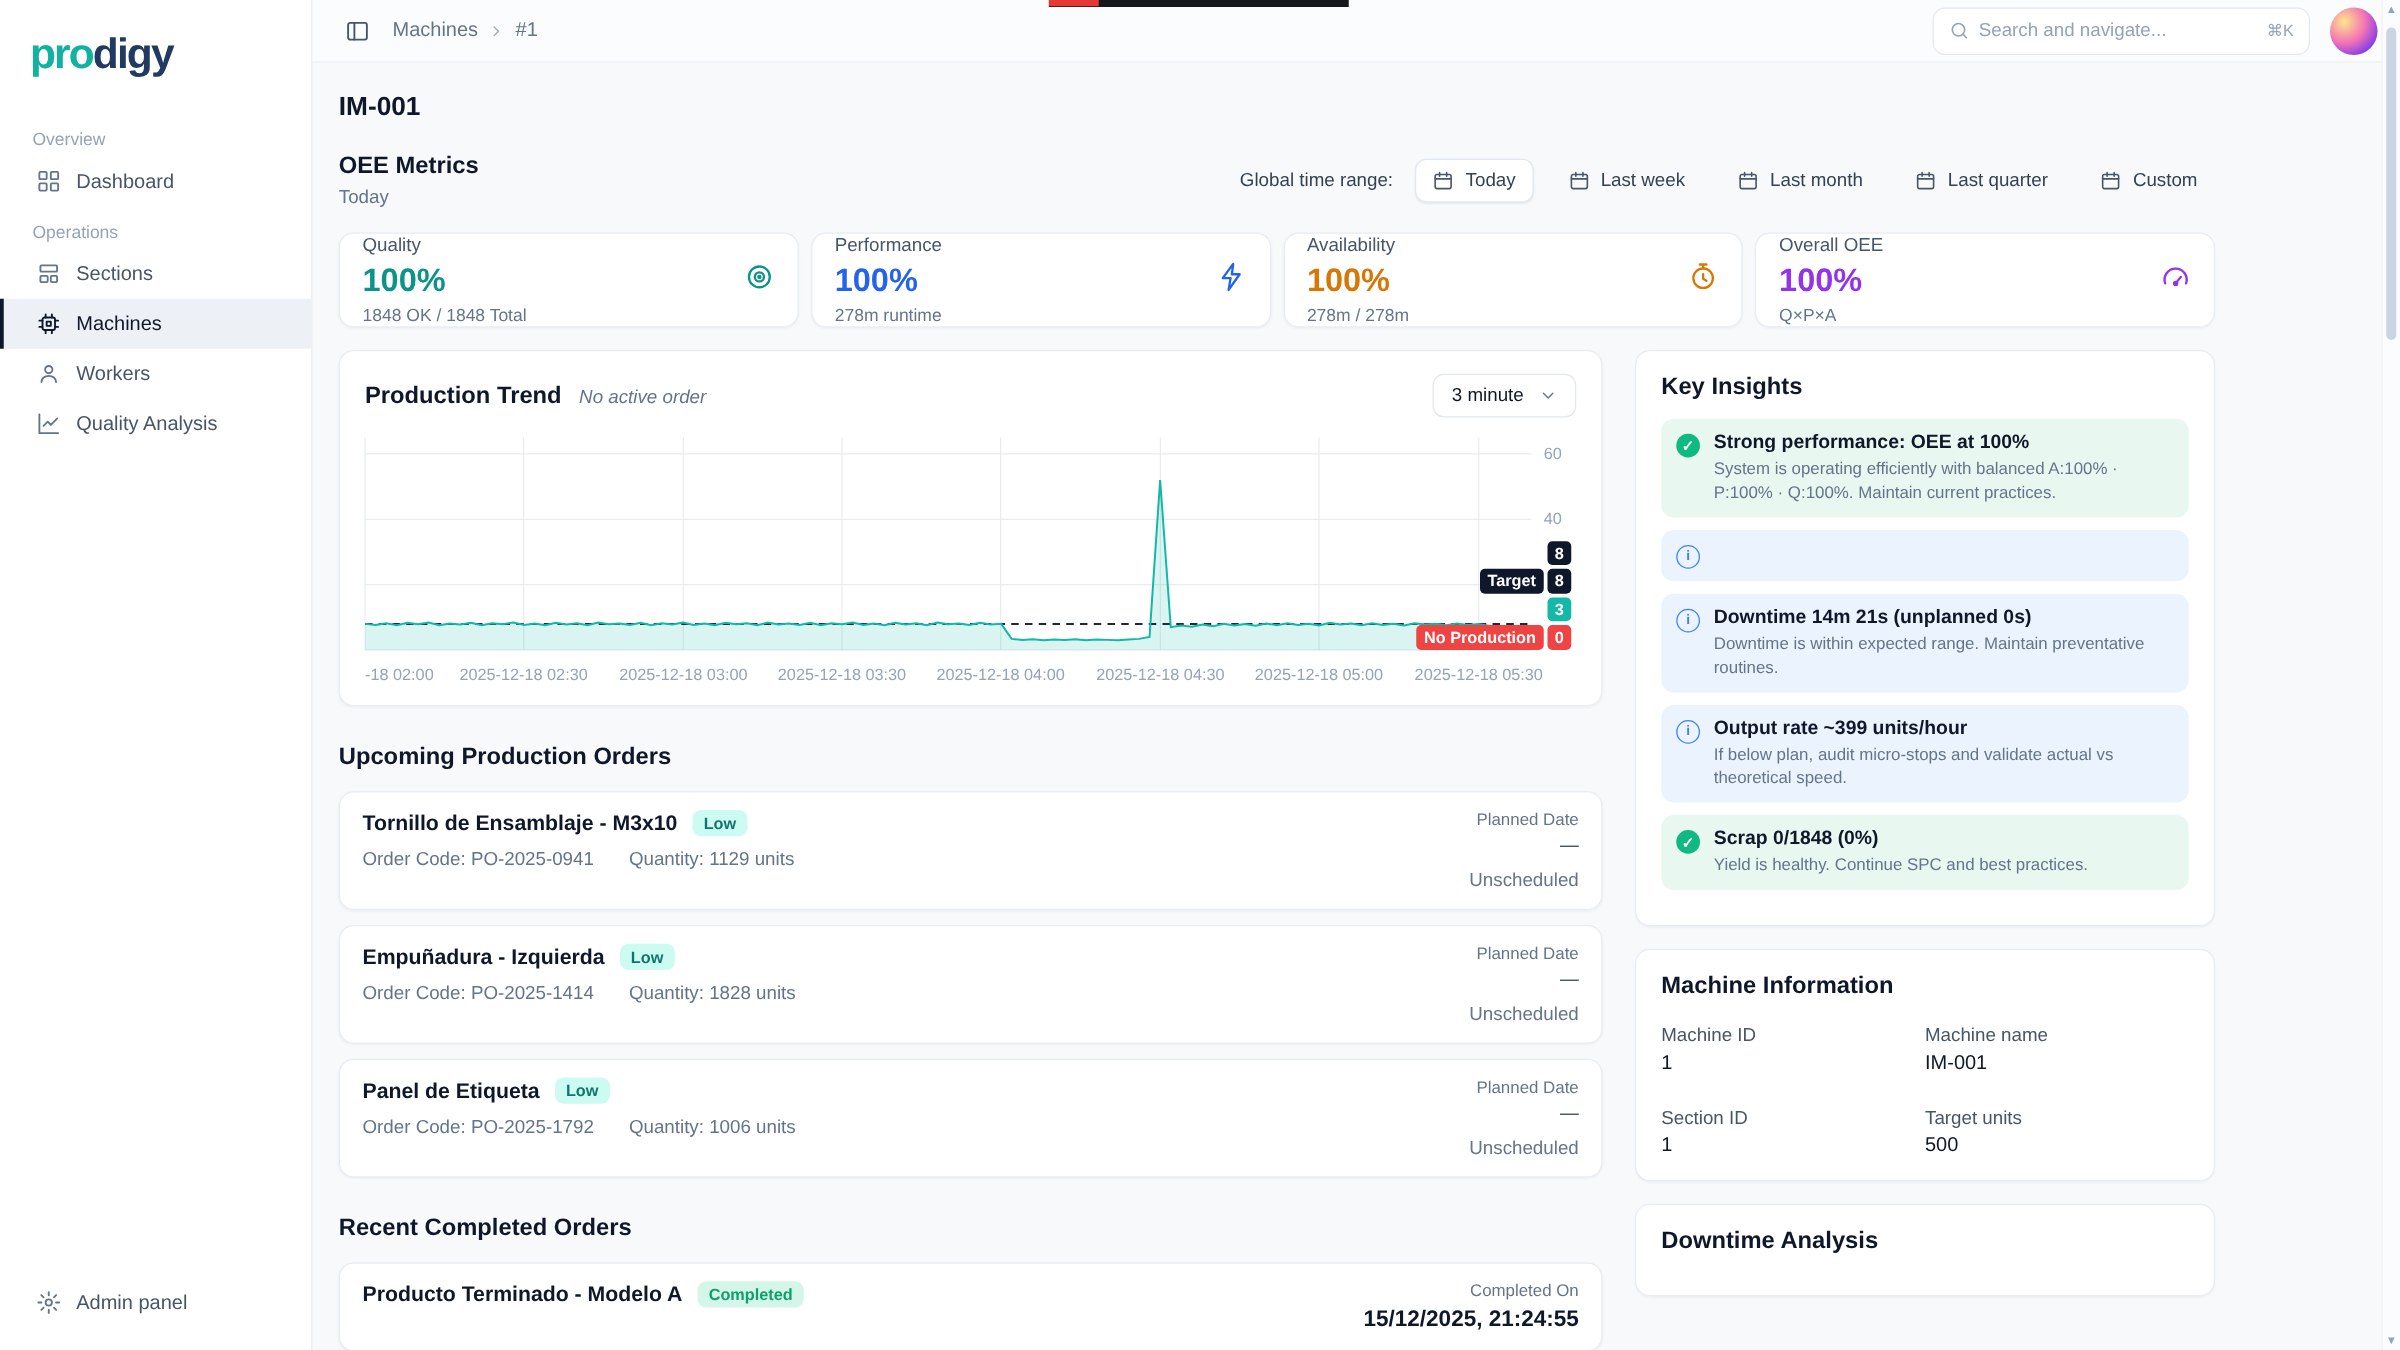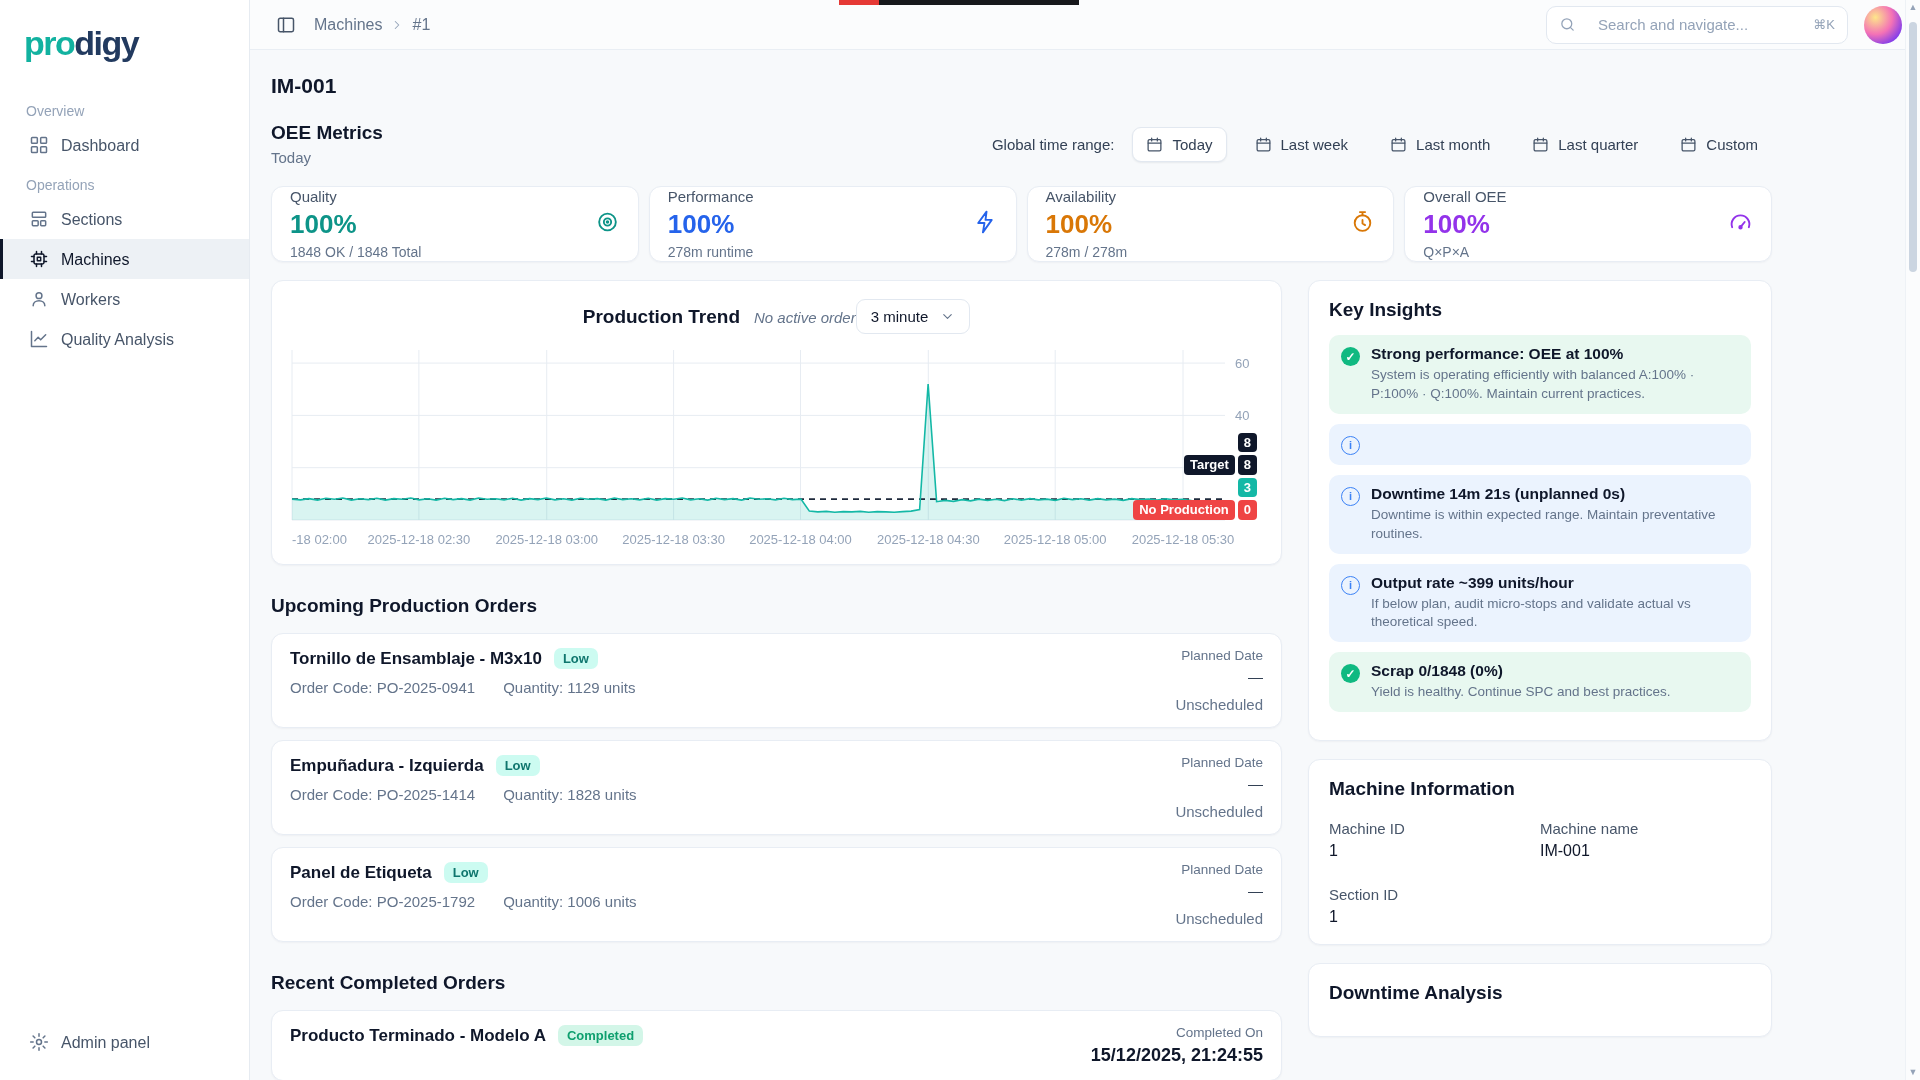--- a/index.html
+++ b/index.html
@@ -21,21 +21,21 @@
 .sidebar-footer{margin-top:auto}
 
 .main{flex:1;display:flex;flex-direction:column;min-width:0}
 .topbar{height:50px;display:flex;align-items:center;gap:18px;padding:0 18px 0 26px;background:#fbfcfd;border-bottom:1px solid #e9eef4;flex-shrink:0}
 .panel-toggle{background:none;border:0;cursor:pointer;color:#475569;display:flex;align-items:center}
 .panel-toggle svg{width:20px;height:20px}
 .breadcrumb{display:flex;align-items:center;gap:8px;font-size:16px;color:#64748b}
 .breadcrumb .crumb-cur{color:#64748b}
 .breadcrumb svg{width:14px;height:14px;color:#94a3b8}
 .topbar-right{margin-left:auto;display:flex;align-items:center;gap:16px}
-.search{display:flex;align-items:center;gap:22px;width:302px;height:38px;border:1px solid #e2e8f0;border-radius:10px;background:#fff;padding:0 12px;color:#94a3b8}
+.search{display:flex;align-items:center;gap:7px;width:302px;height:38px;border:1px solid #e2e8f0;border-radius:10px;background:#fff;padding:0 12px;color:#94a3b8}
 .search svg{width:17px;height:17px;flex-shrink:0}
 .search input{border:0;outline:0;flex:1;min-width:0;font-size:15px;color:#334155;background:transparent;font-family:inherit}
 .search input::placeholder{color:#94a3b8}
 .kbd{font-size:13px;color:#94a3b8;white-space:nowrap}
 .avatar{width:38px;height:38px;border-radius:50%;background:radial-gradient(circle at 30% 30%,#fde68a,#f472b6 45%,#7c3aed 80%);flex-shrink:0;cursor:pointer}
 
 .content{flex:1;overflow:hidden;padding:24px 0 0 21px}
 .content-inner{width:1501px}
 .page-title{font-size:21px;font-weight:700}
 .oee-header{display:flex;align-items:center;justify-content:space-between;margin-top:24px}
@@ -52,21 +52,21 @@
 .metric-card{position:relative;padding:1px 18px}
 .metric-label{font-size:15px;color:#475569}
 .metric-value{font-size:26px;font-weight:700;margin-top:4px}
 .metric-sub{font-size:14px;color:#64748b;margin-top:4px}
 .metric-icon{position:absolute;right:18px;top:50%;transform:translateY(-50%)}
 .metric-icon svg{width:25px;height:25px}
 
 .columns{display:grid;grid-template-columns:minmax(0,1fr) 464px;gap:26px;margin-top:18px;align-items:start}
 
 .trend-card{padding:18px 20px 12px}
-.trend-head{display:flex;align-items:center;justify-content:center}
+.trend-head{display:flex;align-items:center;justify-content:space-between}
 .trend-title-wrap{display:flex;align-items:baseline;gap:14px}
 .trend-title{font-size:19px;font-weight:700}
 .trend-note{font-size:15px;color:#64748b;font-style:italic}
 .select-btn{display:flex;align-items:center;gap:12px;border:1px solid #e2e8f0;border-radius:9px;padding:8px 14px;font-size:15px;background:#fff;color:#0f172a;cursor:pointer;font-family:inherit}
 .select-btn svg{width:15px;height:15px;color:#64748b}
 .trend-wrap{display:flex;margin-top:16px}
 .trend-plot{flex:1;position:relative;height:170px}
 .trend-plot svg{position:absolute;inset:0;width:100%;height:100%;overflow:visible}
 .gridline{stroke:#e7ecf2;stroke-width:1;vector-effect:non-scaling-stroke}
 .trend-area{fill:rgba(20,184,166,.16);stroke:none}
@@ -504,20 +504,24 @@
                   <div class="mi-value">1</div>
                 </div>
                 <div>
                   <div class="mi-label">Machine name</div>
                   <div class="mi-value">IM-001</div>
                 </div>
                 <div>
                   <div class="mi-label">Section ID</div>
                   <div class="mi-value">1</div>
                 </div>
+                <div>
+                  <div class="mi-label">Target units</div>
+                  <div class="mi-value">500</div>
+                </div>
               </div>
             </div>
 
             <div class="card panel" style="margin-top:18px">
               <h3>Downtime Analysis</h3>
 
             </div>
 
           </div>
         </div>

